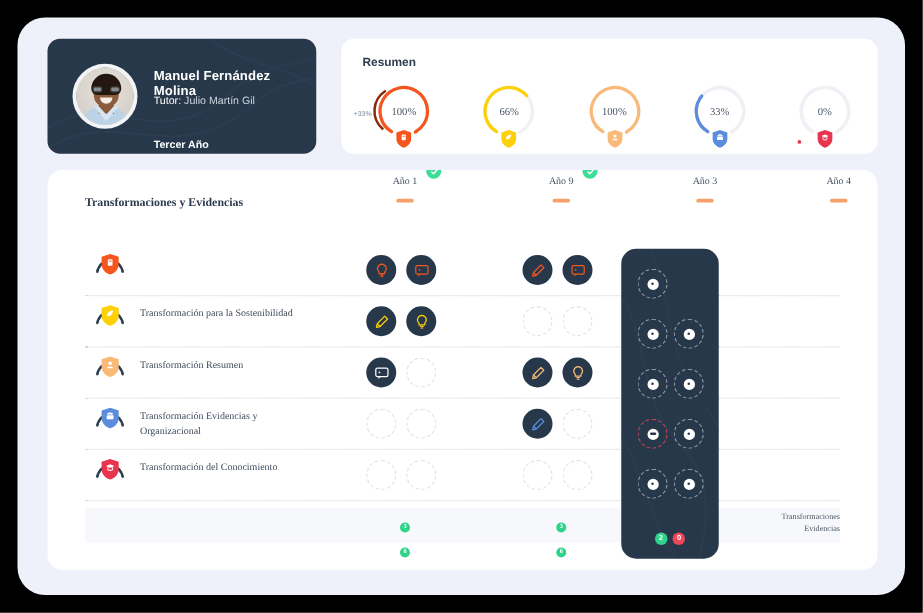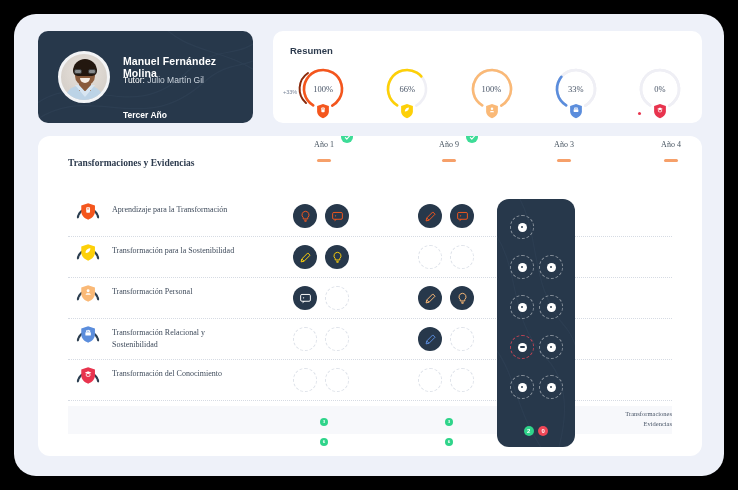--- a/index.html
+++ b/index.html
@@ -309,21 +309,20 @@
                 <ellipse cx="14.9" cy="6.8" rx="2.1" ry="1.15" transform="rotate(365 14.9 6.8)" fill="#2c3e50"></ellipse>
                 <ellipse cx="13.1" cy="6.8" rx="2.1" ry="1.15" transform="rotate(355 13.1 6.8)" fill="#2c3e50"></ellipse>
                 <ellipse cx="17.7" cy="7.5" rx="2.1" ry="1.15" transform="rotate(381 17.7 7.5)" fill="#2c3e50"></ellipse>
                 <ellipse cx="10.3" cy="7.5" rx="2.1" ry="1.15" transform="rotate(339 10.3 7.5)" fill="#2c3e50"></ellipse>
                 <g transform="translate(5,0) scale(0.76)">
                   <path d="M12 1.5 L21 4.5 V12.5 C21 18 16.5 21.6 12 23.2 C7.5 21.6 3 18 3 12.5 V4.5 Z" fill="#f4561d"></path>
                   <rect x="9.5" y="7" width="5" height="7" rx="1" fill="#fff"></rect>
                   <rect x="10.5" y="8.6" width="3" height="1" fill="#f4561d"></rect>
                 </g>
               </svg></div>
-            <div class="row-label">Aprendizaje para la Transformación</div>
             <div class="cell" style="left:213px">
               <div class="ico filled a">
                 <svg width="13" height="13" viewBox="0 0 16 16">
                   <path d="M8 1.6 A4.4 4.4 0 0 0 5.2 9.3 V11 h5.6 V9.3 A4.4 4.4 0 0 0 8 1.6 Z" fill="none" stroke="#f4561d" stroke-width="1.2"></path>
                   <rect x="6.2" y="11.9" width="3.6" height="1.2" rx=".6" fill="#f4561d"></rect>
                   <rect x="6.6" y="13.6" width="2.8" height="1" rx=".5" fill="#f4561d"></rect>
                 </svg>
               </div>
               <div class="ico filled b">
                 <svg width="13" height="13" viewBox="0 0 16 16">
@@ -408,21 +407,21 @@
                 <ellipse cx="14.9" cy="6.8" rx="2.1" ry="1.15" transform="rotate(365 14.9 6.8)" fill="#2c3e50"></ellipse>
                 <ellipse cx="13.1" cy="6.8" rx="2.1" ry="1.15" transform="rotate(355 13.1 6.8)" fill="#2c3e50"></ellipse>
                 <ellipse cx="17.7" cy="7.5" rx="2.1" ry="1.15" transform="rotate(381 17.7 7.5)" fill="#2c3e50"></ellipse>
                 <ellipse cx="10.3" cy="7.5" rx="2.1" ry="1.15" transform="rotate(339 10.3 7.5)" fill="#2c3e50"></ellipse>
                 <g transform="translate(5,0) scale(0.76)">
                   <path d="M12 1.5 L21 4.5 V12.5 C21 18 16.5 21.6 12 23.2 C7.5 21.6 3 18 3 12.5 V4.5 Z" fill="#fab977"></path>
                   <circle cx="12" cy="8.8" r="1.9" fill="#fff"></circle>
                   <path d="M8.7 14 C8.7 11.6 15.3 11.6 15.3 14 Z" fill="#fff"></path>
                 </g>
               </svg></div>
-            <div class="row-label">Transformación Personal</div>
+            <div class="row-label">Transformación Resumen</div>
             <div class="cell" style="left:213px">
               <div class="ico filled a">
                 <svg width="13" height="13" viewBox="0 0 16 16">
                   <rect x="2" y="3" width="12" height="8.4" rx="1.6" fill="none" stroke="#ffffff" stroke-width="1.2"></rect>
                   <path d="M5.2 11.4 L4 14 L7.4 11.4 Z" fill="#ffffff"></path>
                   <circle cx="5.6" cy="7.2" r=".85" fill="#ffffff"></circle>
                 </svg>
               </div>
               <div class="ico empty b"></div>
             </div>
@@ -460,21 +459,21 @@
                 <ellipse cx="17.7" cy="7.5" rx="2.1" ry="1.15" transform="rotate(381 17.7 7.5)" fill="#2c3e50"></ellipse>
                 <ellipse cx="10.3" cy="7.5" rx="2.1" ry="1.15" transform="rotate(339 10.3 7.5)" fill="#2c3e50"></ellipse>
                 <g transform="translate(5,0) scale(0.76)">
                   <path d="M12 1.5 L21 4.5 V12.5 C21 18 16.5 21.6 12 23.2 C7.5 21.6 3 18 3 12.5 V4.5 Z" fill="#5b8ddc"></path>
                   <rect x="8.4" y="9.5" width="7.2" height="4.2" rx=".7" fill="#fff"></rect>
                   <circle cx="10.2" cy="8" r="1.1" fill="#fff"></circle>
                   <circle cx="12" cy="7.5" r="1.1" fill="#fff"></circle>
                   <circle cx="13.8" cy="8" r="1.1" fill="#fff"></circle>
                 </g>
               </svg></div>
-            <div class="row-label">Transformación Relacional y Sostenibilidad</div>
+            <div class="row-label">Transformación Evidencias y Organizacional</div>
             <div class="cell" style="left:213px">
               <div class="ico empty a"></div>
               <div class="ico empty b"></div>
             </div>
             <div class="cell" style="left:338px">
               <div class="ico filled a">
                 <svg width="13" height="13" viewBox="0 0 16 16">
                   <path d="M10.8 2.4 L13.6 5.2 L6.2 12.6 L2.6 13.4 L3.4 9.8 Z" fill="none" stroke="#5b8ddc" stroke-width="1.2" stroke-linejoin="round"></path>
                   <path d="M3.4 9.8 L6.2 12.6" stroke="#5b8ddc" stroke-width="1.2"></path>
                 </svg>

